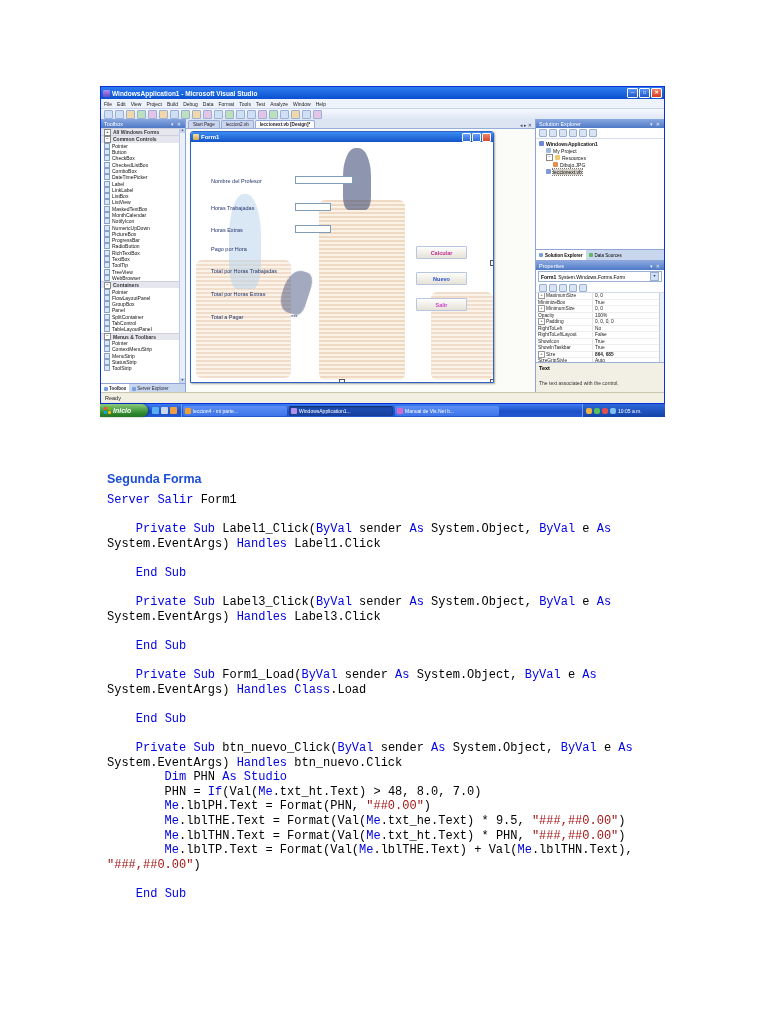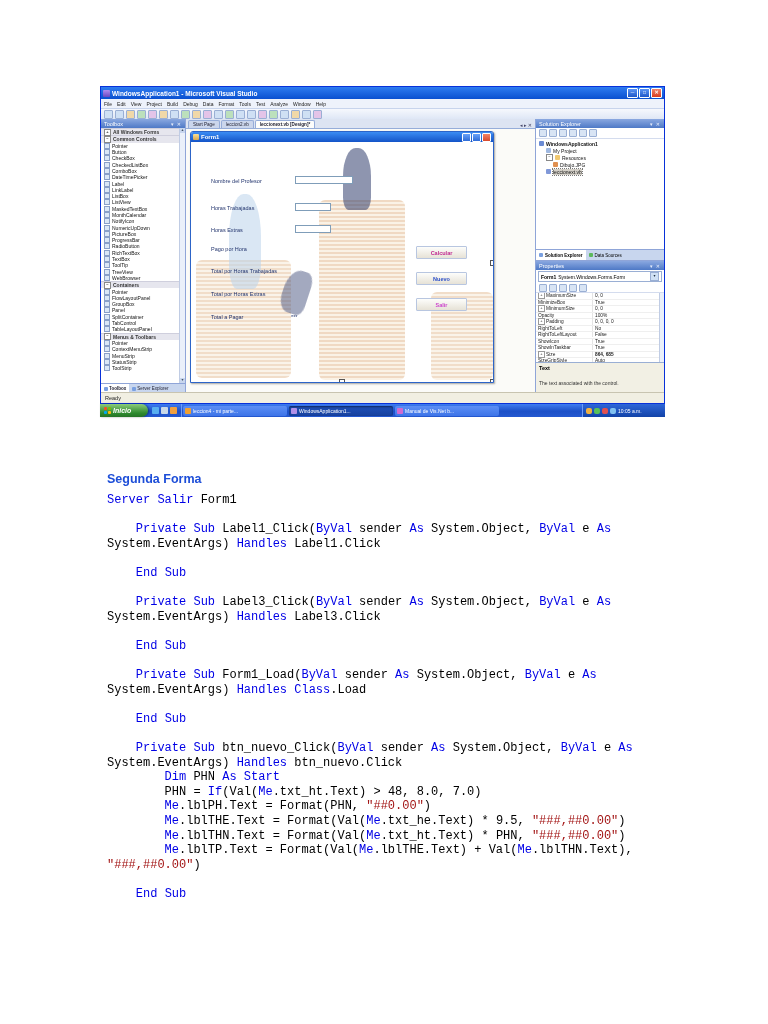--- a/index.html
+++ b/index.html
@@ -608,21 +608,21 @@
 
     <span class="kw">End</span> <span class="kw">Sub</span>
 
     <span class="kw">Private</span> <span class="kw">Sub</span> Form1_Load(<span class="kw">ByVal</span> sender <span class="kw">As</span> System.Object, <span class="kw">ByVal</span> e <span class="kw">As</span>
 System.EventArgs) <span class="kw">Handles</span> <span class="kw">Class</span>.Load
 
     <span class="kw">End</span> <span class="kw">Sub</span>
 
     <span class="kw">Private</span> <span class="kw">Sub</span> btn_nuevo_Click(<span class="kw">ByVal</span> sender <span class="kw">As</span> System.Object, <span class="kw">ByVal</span> e <span class="kw">As</span>
 System.EventArgs) <span class="kw">Handles</span> btn_nuevo.Click
-        <span class="kw">Dim</span> PHN <span class="kw">As</span> <span class="kw">Start</span>
+        <span class="kw">Dim</span> PHN <span class="kw">As</span> <span class="kw">Studio</span>
         PHN = <span class="kw">If</span>(Val(<span class="kw">Me</span>.txt_ht.Text) &gt; 48, 8.0, 7.0)
         <span class="kw">Me</span>.lblPH.Text = Format(PHN, <span class="str">"##0.00"</span>)
         <span class="kw">Me</span>.lblTHE.Text = Format(Val(<span class="kw">Me</span>.txt_he.Text) * 9.5, <span class="str">"###,##0.00"</span>)
         <span class="kw">Me</span>.lblTHN.Text = Format(Val(<span class="kw">Me</span>.txt_ht.Text) * PHN, <span class="str">"###,##0.00"</span>)
         <span class="kw">Me</span>.lblTP.Text = Format(Val(<span class="kw">Me</span>.lblTHE.Text) + Val(<span class="kw">Me</span>.lblTHN.Text),
 <span class="str">"###,##0.00"</span>)
 
     <span class="kw">End</span> <span class="kw">Sub</span></pre>
 
 </body></html>

